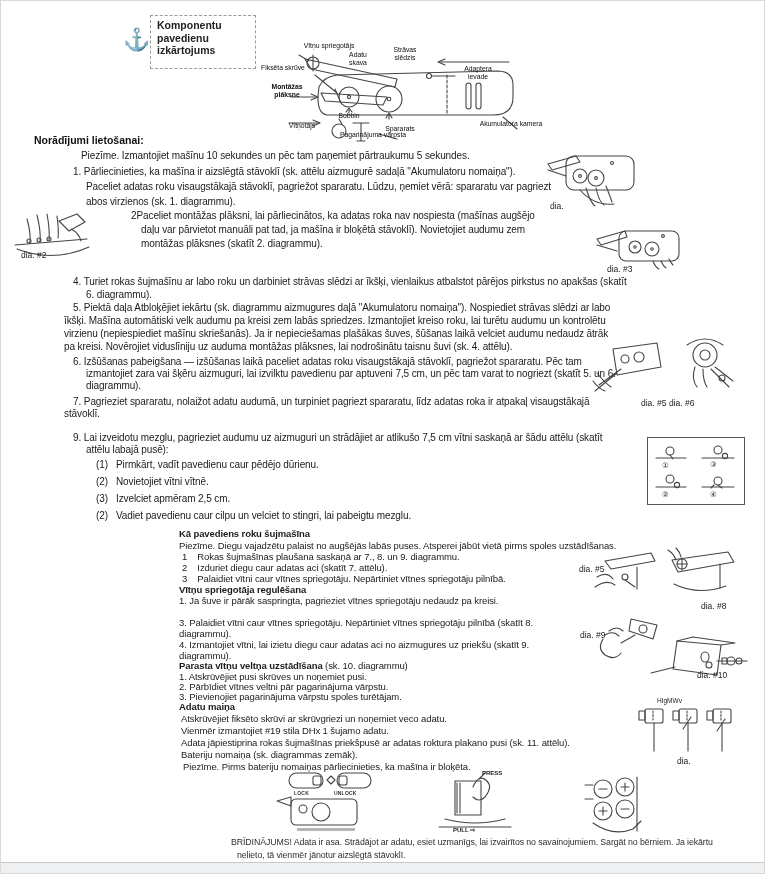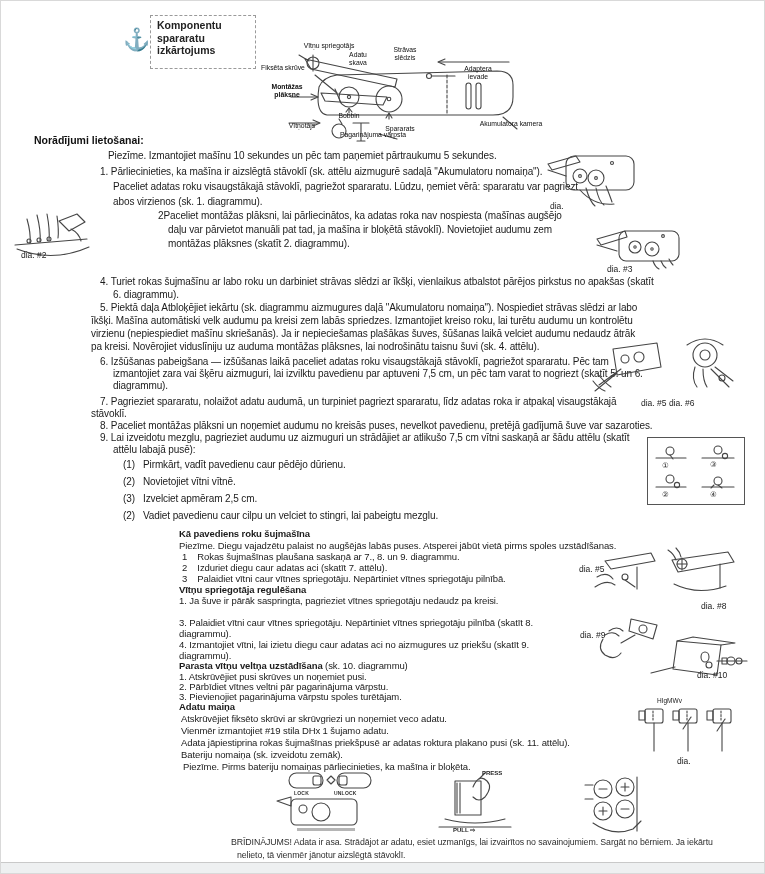--- a/index.html
+++ b/index.html
@@ -1,20 +1,20 @@
 <!DOCTYPE html>
 <html><head>
 <meta charset="utf-8">
 <style>
   html,body{margin:0;padding:0;background:#fff;}
   #page{position:relative;width:765px;height:874px;background:#ffffff;
         font-family:"Liberation Sans", sans-serif;color:#1b1b1b;overflow:hidden;
         border:1px solid #d9d9d9;box-sizing:border-box;}
   .abs{position:absolute;white-space:pre;}
-  .t10{font-size:10px;line-height:12px;color:#1b1b1b;letter-spacing:-0.1px;margin-left:27px;}
+  .t10{font-size:10px;line-height:12px;color:#1b1b1b;letter-spacing:-0.1px;}
   .t95{font-size:9.5px;line-height:11px;color:#1b1b1b;letter-spacing:-0.1px;}
   .b{font-weight:bold;text-align:center;}
   .h1{font-size:10.5px;font-weight:bold;color:#111;}
   .dlab{position:absolute;font-size:8.5px;color:#222;white-space:pre;}
   .slab{position:absolute;font-size:6.8px;line-height:7.6px;color:#0e0e0e;text-align:center;white-space:normal;}
   .warn{font-size:8.8px;color:#2f2f2f;letter-spacing:-0.1px;}
   .ill{position:absolute;overflow:visible;}
   .ill path,.ill line,.ill rect,.ill circle,.ill ellipse,.ill polygon,.ill polyline
       {fill:none;stroke:#454545;stroke-width:1.1;stroke-linecap:round;stroke-linejoin:round;}
   .knotnum{position:absolute;font-size:7.5px;color:#222;}
@@ -30,21 +30,21 @@
   .capstrip{position:absolute;background:#b5b5b5;height:3px;}
 </style>
 </head>
 <body>
 
 <div id="page">
 
   <span id="anchor-ic">⚓</span>
   <div id="anchor-box">
     <div>Komponentu</div>
-    <div>spararatu</div>
+    <div>pavedienu</div>
     <div>izkārtojums</div>
   </div>
 
   <svg class="ill" style="left:246px;top:34px" width="290" height="112" viewBox="0 0 290 112">
     <path d="M72,52 Q68,78 80,80 L246,80 Q266,80 266,62 L266,50 Q266,36 250,36 L90,40 Q76,42 72,52 Z"></path>
     <polygon points="58,24 150,44 148,52 64,34"></polygon>
     <circle cx="66" cy="28" r="6"></circle>
       <line x1="66" y1="20" x2="66" y2="36"></line>
     <line x1="52" y1="20" x2="62" y2="26"></line>
     <line x1="68" y1="40" x2="90" y2="58"></line>
@@ -102,21 +102,20 @@
   <div class="abs t10" style="left:85px;top:288px">6. diagrammu).</div>
   <div class="abs t10" style="left:72px;top:301px">5. Piektā daļa Atbloķējiet iekārtu (sk. diagrammu aizmugures daļā "Akumulatoru nomaiņa"). Nospiediet strāvas slēdzi ar labo</div>
   <div class="abs t10" style="left:63px;top:314px">īkšķi. Mašīna automātiski velk audumu pa kreisi zem labās spriedzes. Izmantojiet kreiso roku, lai turētu audumu un kontrolētu</div>
   <div class="abs t10" style="left:63px;top:327px">virzienu (nepiespiediet mašīnu skriešanās). Ja ir nepieciešamas plašākas šuves, šūšanas laikā velciet audumu nedaudz ātrāk</div>
   <div class="abs t10" style="left:63px;top:340px">pa kreisi. Novērojiet viduslīniju uz auduma montāžas plāksnes, lai nodrošinātu taisnu šuvi (sk. 4. attēlu).</div>
   <div class="abs t10" style="left:72px;top:355px">6. Izšūšanas pabeigšana — izšūšanas laikā paceliet adatas roku visaugstākajā stāvoklī, pagriežot spararatu. Pēc tam</div>
   <div class="abs t10" style="left:85px;top:367px">izmantojiet zara vai šķēru aizmuguri, lai izvilktu pavedienu par aptuveni 7,5 cm, un pēc tam varat to nogriezt (skatīt 5. un 6.</div>
   <div class="abs t10" style="left:85px;top:379px">diagrammu).</div>
   <div class="abs t10" style="left:72px;top:395px">7. Pagrieziet spararatu, nolaižot adatu audumā, un turpiniet pagriezt spararatu, līdz adatas roka ir atpakaļ visaugstākajā</div>
   <div class="abs t10" style="left:63px;top:407px">stāvoklī.</div>
-  <div class="abs t10" style="left:72px;top:419px">8. Paceliet montāžas plāksni un noņemiet audumu no kreisās puses, nevelkot pavedienu, pretējā gadījumā šuve var sazaroties.</div>
   <div class="abs t10" style="left:72px;top:431px">9. Lai izveidotu mezglu, pagrieziet audumu uz aizmuguri un strādājiet ar atlikušo 7,5 cm vītni saskaņā ar šādu attēlu (skatīt</div>
   <div class="abs t10" style="left:85px;top:443px">attēlu labajā pusē):</div>
   <div class="abs t10" style="left:95px;top:458px">(1)   Pirmkārt, vadīt pavedienu caur pēdējo dūrienu.</div>
   <div class="abs t10" style="left:95px;top:475px">(2)   Novietojiet vītni vītnē.</div>
   <div class="abs t10" style="left:95px;top:492px">(3)   Izvelciet apmēram 2,5 cm.</div>
   <div class="abs t10" style="left:95px;top:509px">(2)   Vadiet pavedienu caur cilpu un velciet to stingri, lai pabeigtu mezglu.</div>
 
   <div class="abs t95 b" style="left:178px;top:527px">Kā pavediens roku šujmašīna</div>
   <div class="abs t95" style="left:178px;top:539px">Piezīme. Diegu vajadzētu palaist no augšējās labās puses. Atsperei jābūt vietā pirms spoles uzstādīšanas.</div>
   <div class="abs t95" style="left:181px;top:550px">1    Rokas šujmašīnas plaušana saskaņā ar 7., 8. un 9. diagrammu.</div>
@@ -132,21 +131,21 @@
 
   <div class="abs t95" style="left:178px;top:659px"><span class="b">Parasta vītņu veltņa uzstādīšana</span><span> (sk. 10. diagrammu)</span></div>
   <div class="abs t95" style="left:178px;top:670px">1. Atskrūvējiet pusi skrūves un noņemiet pusi.</div>
   <div class="abs t95" style="left:178px;top:680px">2. Pārbīdiet vītnes veltni pār pagarinājuma vārpstu.</div>
   <div class="abs t95" style="left:178px;top:690px">3. Pievienojiet pagarinājuma vārpstu spoles turētājam.</div>
 
   <div class="abs t95 b" style="left:178px;top:700px">Adatu maiņa</div>
   <div class="abs t95" style="left:180px;top:712px">Atskrūvējiet fiksēto skrūvi ar skrūvgriezi un noņemiet veco adatu.</div>
   <div class="abs t95" style="left:180px;top:724px">Vienmēr izmantojiet #19 stila DHx 1 šujamo adatu.</div>
   <div class="abs t95" style="left:180px;top:736px">Adata jāpiestiprina rokas šujmašīnas priekšpusē ar adatas roktura plakano pusi (sk. 11. attēlu).</div>
-  <div class="abs t95" style="left:180px;top:748px">Bateriju nomaiņa (sk. izveidotu zemāk).</div>
+  <div class="abs t95" style="left:180px;top:748px">Bateriju nomaiņa (sk. diagrammas zemāk).</div>
   <div class="abs warn" style="left:230px;top:836px">BRĪDINĀJUMS! Adata ir asa. Strādājot ar adatu, esiet uzmanīgs, lai izvairītos no savainojumiem. Sargāt no bērniem. Ja iekārtu</div>
 
   <div class="abs t95" style="left:182px;top:760px">Piezīme. Pirms bateriju nomaiņas pārliecinieties, ka mašīna ir bloķēta.</div>
   <div class="abs warn" style="left:236px;top:849px">nelieto, tā vienmēr jānotur aizslēgtā stāvoklī.</div>
 
   <svg class="ill" style="left:10px;top:204px" width="84" height="50" viewBox="0 0 84 50">
     <path d="M6,44 q36,14 72,-2"></path>
     <path d="M4,40 L76,34"></path>
     <path d="M16,14 q4,14 3,24 M26,10 q4,16 3,26 M36,9 q3,16 2,26 M46,11 q2,14 1,22"></path>
     <path d="M48,16 l18,-7 l8,8 l-16,9 z"></path>

